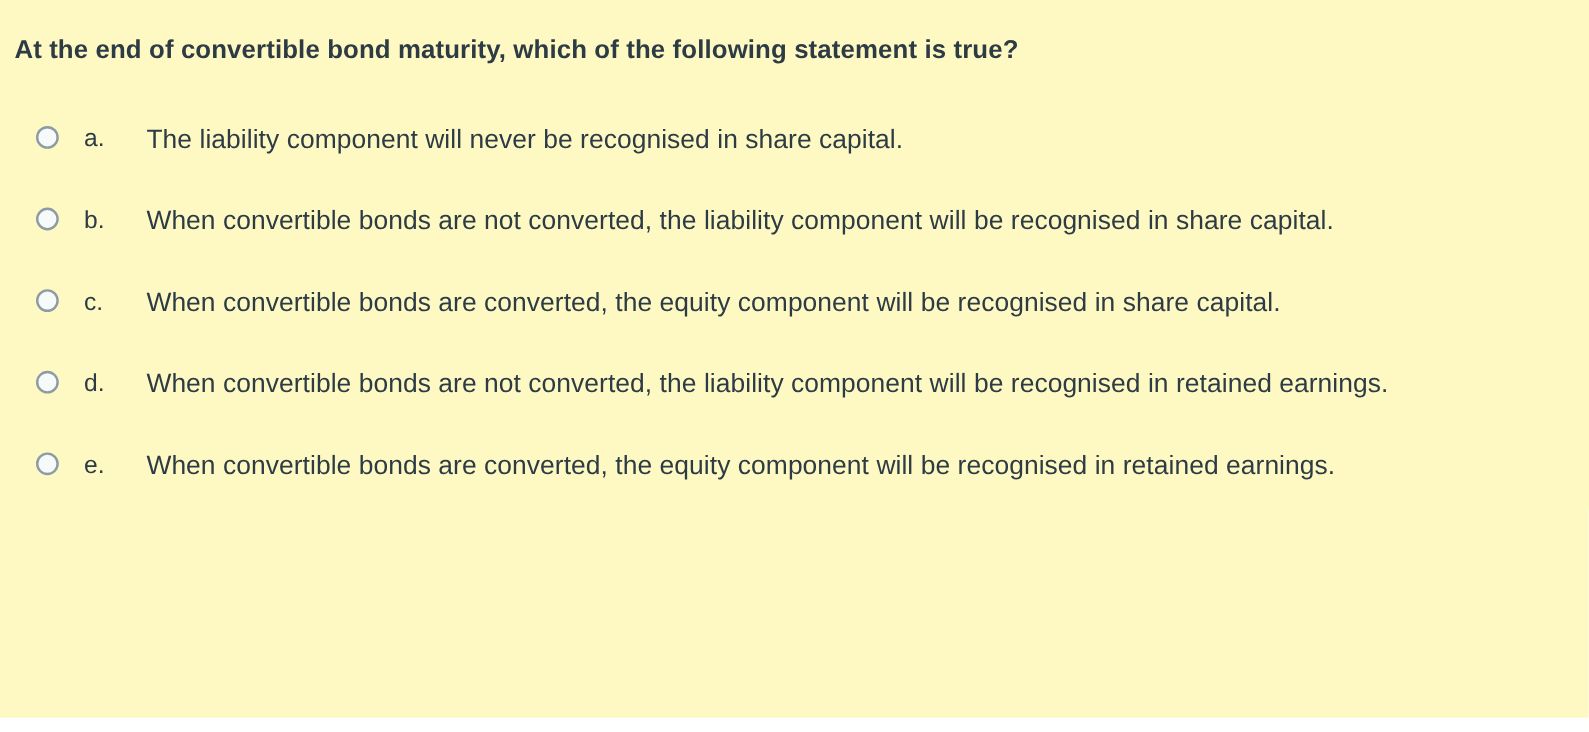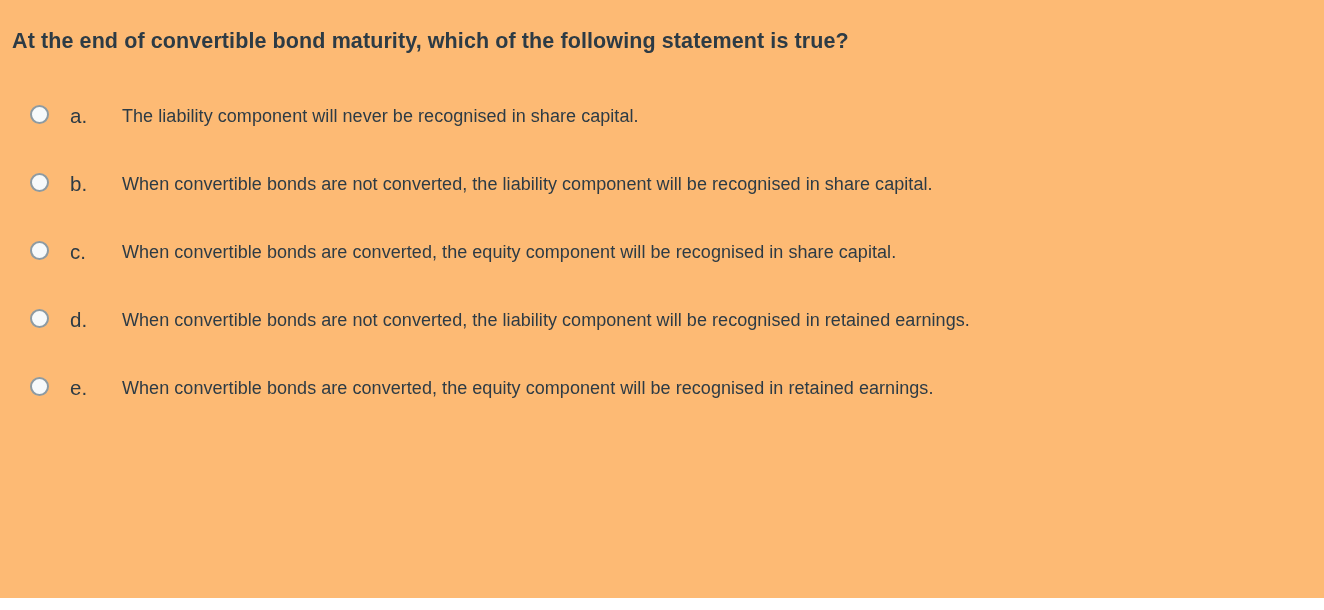--- a/index.html
+++ b/index.html
@@ -9,21 +9,21 @@
   }
   body {
     font-family: "Liberation Sans", sans-serif;
     -webkit-font-smoothing: antialiased;
   }
 
   .question-panel {
     position: relative;
     width: 1324px;
     height: 598px;
-    background: #fdba74;
+    background: #fef9c3;
     box-sizing: border-box;
     overflow: hidden;
   }
 
   .question-stem {
     position: absolute;
     left: 12px;
     top: 28px;
     width: 1290px;
     font-size: 21.5px;
@@ -68,21 +68,21 @@
     width: 52px;
     font-size: 20.5px;
     color: #2d3b45;
     line-height: 40px;
     padding-top: 0;
   }
 
   .answer-text {
     flex: 1 1 auto;
     max-width: 1152px;
-    font-size: 18px;
+    font-size: 22px;
     color: #2d3b45;
     line-height: 40px;
     letter-spacing: 0.05px;
   }
 
   .page-footer-strip {
     width: 1324px;
     height: 12px;
     background: #ffffff;
   }

